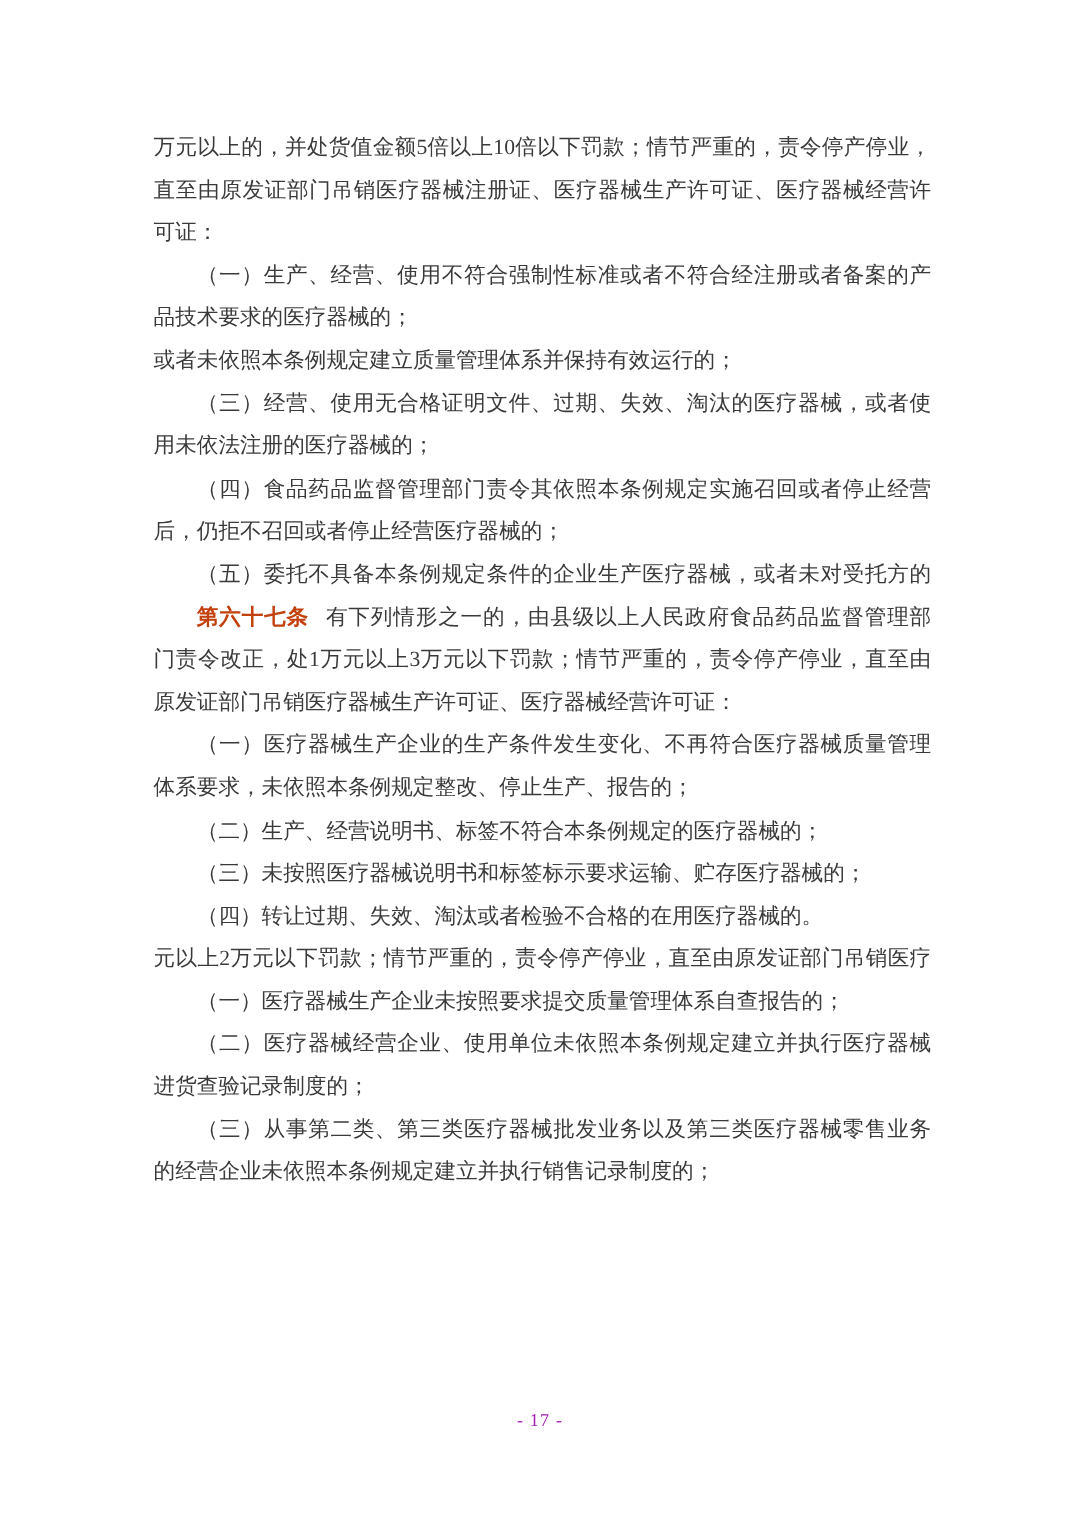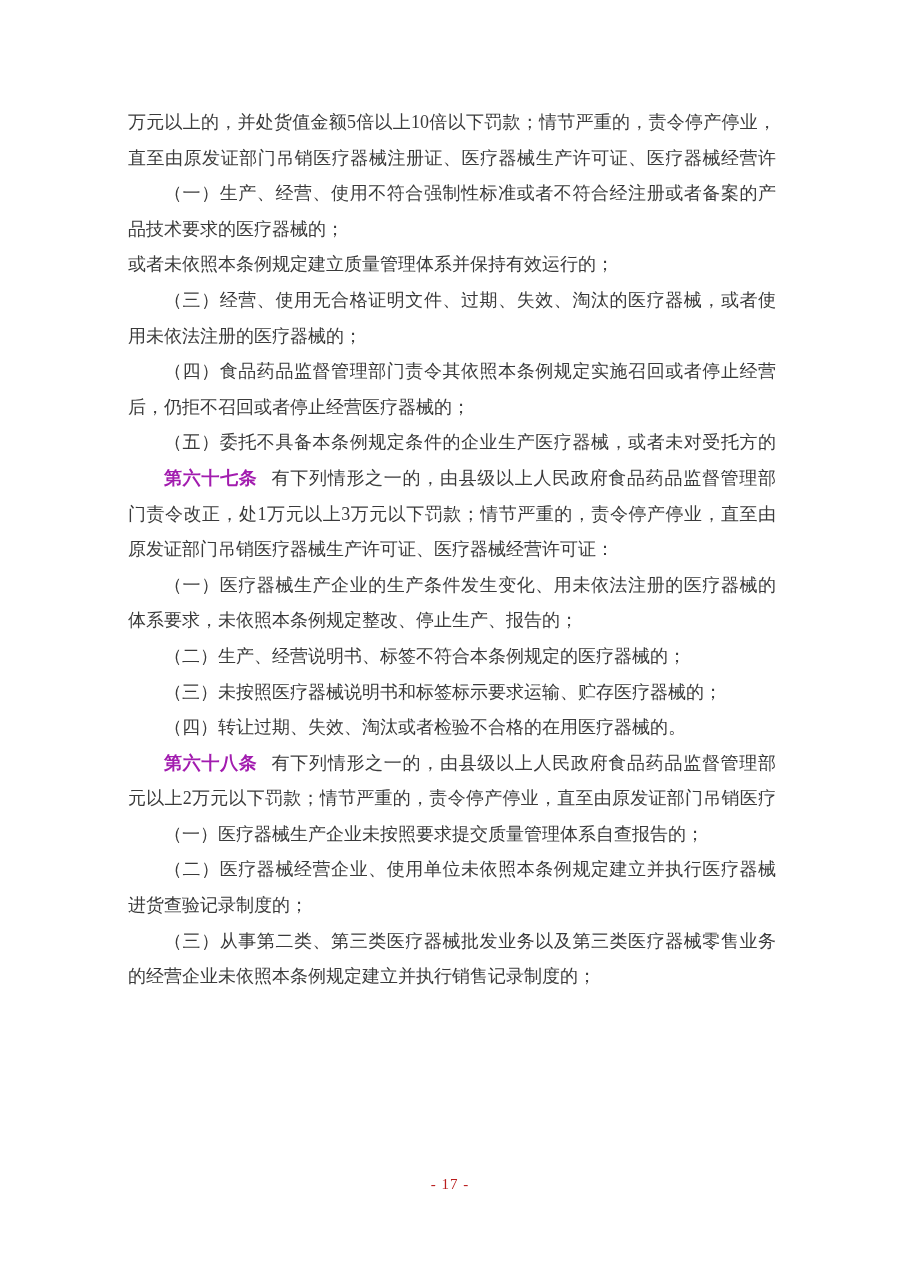--- a/index.html
+++ b/index.html
@@ -35,58 +35,58 @@
     text-align-last: left;
   }
   .line.fill {
     text-align-last: justify;
   }
   .line.indent {
     text-indent: 36px;
   }
   .article-no {
     font-weight: bold;
-    color: #a21caf;
+    color: #c2410c;
     margin-right: 14px;
   }
   .page-number {
     position: absolute;
     left: 0;
     top: 1176px;
     width: 100%;
     text-align: center;
     font-size: 15px;
     letter-spacing: 1px;
-    color: #b91c1c;
+    color: #a21caf;
   }
 </style>
 </head>
 <body style="background: rgb(255, 255, 255);">
 
 <div class="page">
   <div class="text-body" style="color: rgb(58, 58, 58);">
       <div class="line fill">万元以上的，并处货值金额5倍以上10倍以下罚款；情节严重的，责令停产停业，</div>
       <div class="line fill">直至由原发证部门吊销医疗器械注册证、医疗器械生产许可证、医疗器械经营许</div>
+      <div class="line">可证：</div>
       <div class="line indent fill">（一）生产、经营、使用不符合强制性标准或者不符合经注册或者备案的产</div>
       <div class="line">品技术要求的医疗器械的；</div>
       <div class="line">或者未依照本条例规定建立质量管理体系并保持有效运行的；</div>
       <div class="line indent fill">（三）经营、使用无合格证明文件、过期、失效、淘汰的医疗器械，或者使</div>
       <div class="line">用未依法注册的医疗器械的；</div>
       <div class="line indent fill">（四）食品药品监督管理部门责令其依照本条例规定实施召回或者停止经营</div>
       <div class="line">后，仍拒不召回或者停止经营医疗器械的；</div>
       <div class="line indent fill">（五）委托不具备本条例规定条件的企业生产医疗器械，或者未对受托方的</div>
       <div class="line indent fill"><span class="article-no">第六十七条</span>有下列情形之一的，由县级以上人民政府食品药品监督管理部</div>
       <div class="line fill">门责令改正，处1万元以上3万元以下罚款；情节严重的，责令停产停业，直至由</div>
       <div class="line">原发证部门吊销医疗器械生产许可证、医疗器械经营许可证：</div>
-      <div class="line indent fill">（一）医疗器械生产企业的生产条件发生变化、用未依法注册的医疗器械的</div>
+      <div class="line indent fill">（一）医疗器械生产企业的生产条件发生变化、不再符合医疗器械质量管理</div>
       <div class="line">体系要求，未依照本条例规定整改、停止生产、报告的；</div>
       <div class="line indent">（二）生产、经营说明书、标签不符合本条例规定的医疗器械的；</div>
       <div class="line indent">（三）未按照医疗器械说明书和标签标示要求运输、贮存医疗器械的；</div>
       <div class="line indent">（四）转让过期、失效、淘汰或者检验不合格的在用医疗器械的。</div>
-      <div class="line indent fill"><span class="article-no">第六十八条</span>有下列情形之一的，由县级以上人民政府食品药品监督管理部</div>
       <div class="line fill">元以上2万元以下罚款；情节严重的，责令停产停业，直至由原发证部门吊销医疗</div>
       <div class="line indent">（一）医疗器械生产企业未按照要求提交质量管理体系自查报告的；</div>
       <div class="line indent fill">（二）医疗器械经营企业、使用单位未依照本条例规定建立并执行医疗器械</div>
       <div class="line">进货查验记录制度的；</div>
       <div class="line indent fill">（三）从事第二类、第三类医疗器械批发业务以及第三类医疗器械零售业务</div>
       <div class="line">的经营企业未依照本条例规定建立并执行销售记录制度的；</div>
     </div>
   <div class="page-number">- 17 -</div>
 </div>
 

